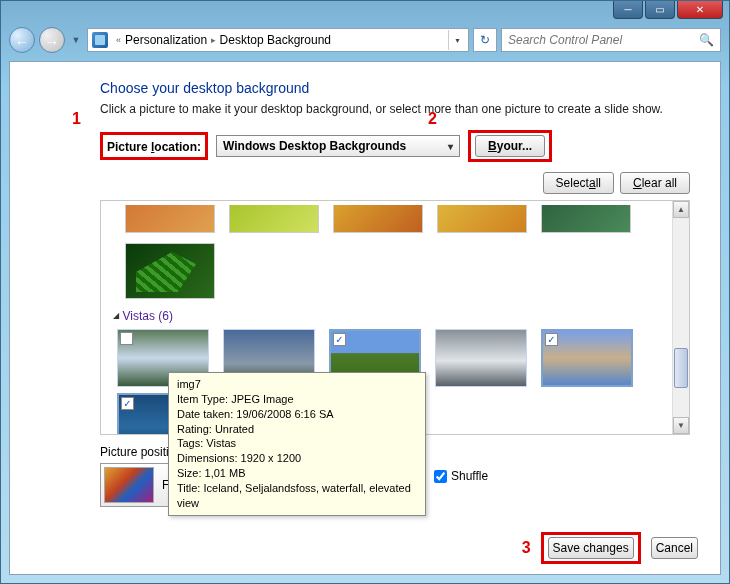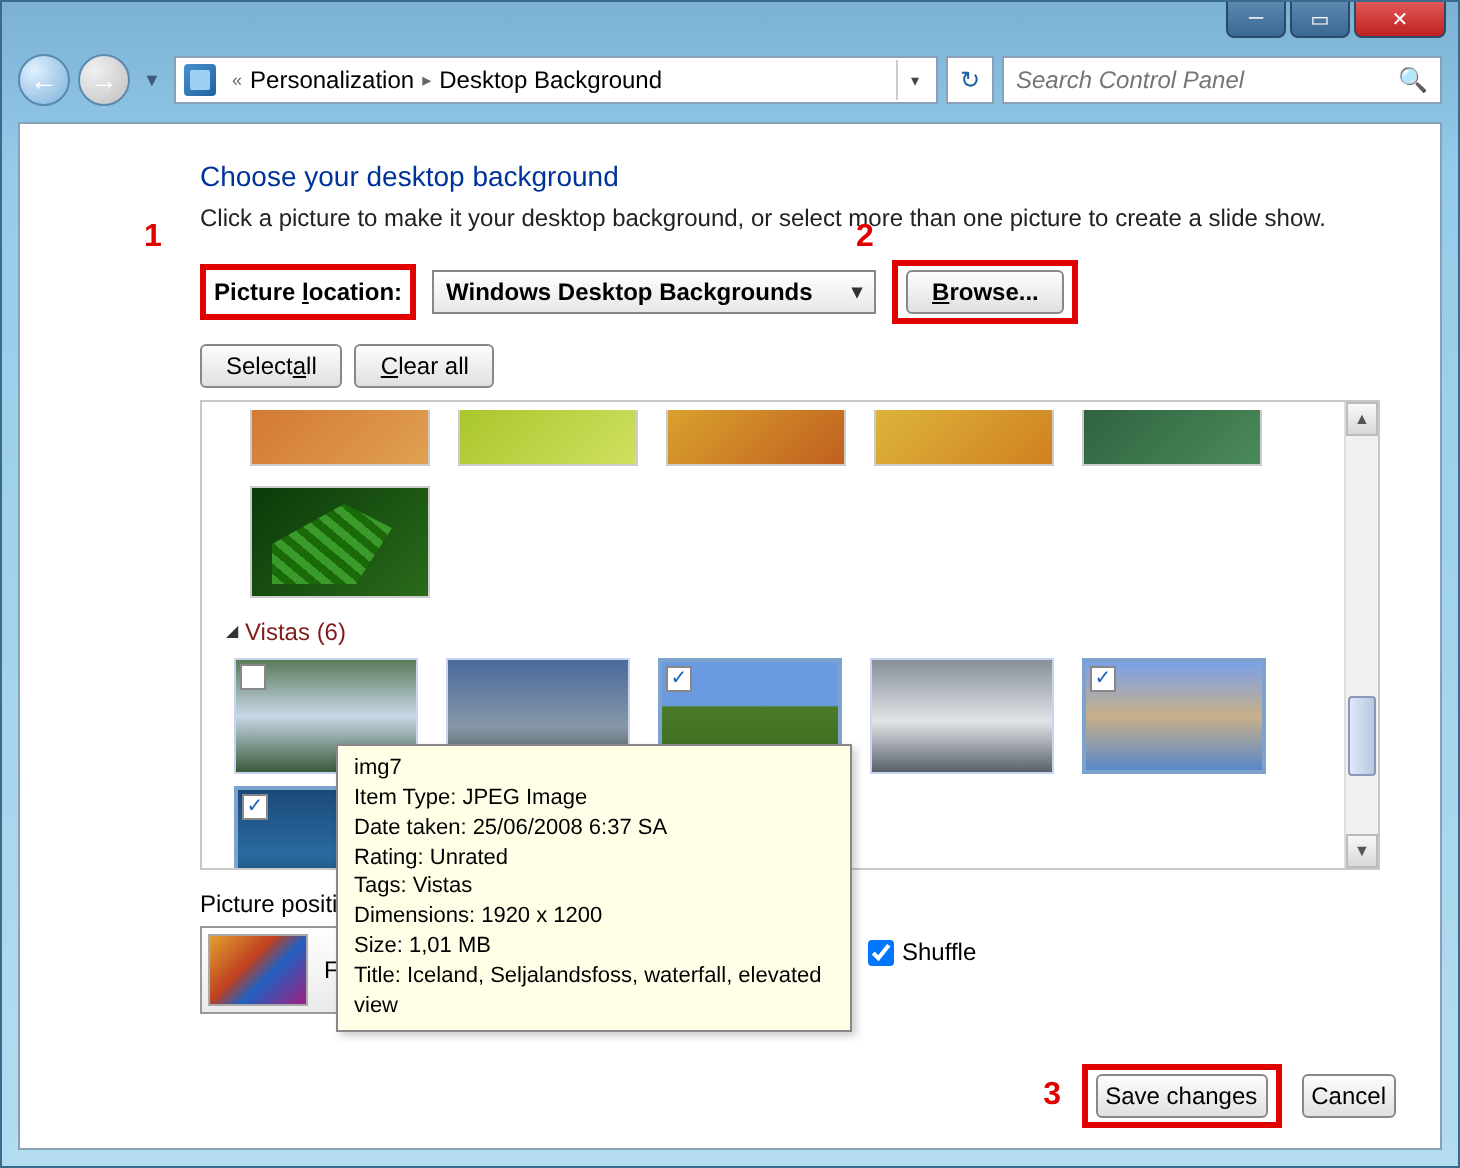--- a/index.html
+++ b/index.html
@@ -29,46 +29,46 @@
 .search-icon { color:#2070c0; font-size:12px; }
 
 
 .content { position:absolute; top:60px; left:8px; right:8px; bottom:8px; background:#fff; border:1px solid #8aa0b8; padding: 18px 30px 12px 90px; }
 .heading { color:#003399; font-size:14px; font-weight:normal; margin-bottom:6px; }
 .sub { font-size:12px; color:#222; margin-bottom:14px; }
 
 .locrow { display:flex; align-items:center; gap:8px; margin-bottom:10px;font-weight:bold; }
 .loclabel { font-size:12px; }
 .loclabel .u { text-decoration:underline; }
-.locdd { width:222px; height:22px; border:1px solid #888; background:linear-gradient(#fff,#e8e8e8); font-size:12px; padding:0 6px; display:flex; align-items:center; position:relative; cursor:pointer; }
+.locdd { width:244px; height:22px; border:1px solid #888; background:linear-gradient(#fff,#e8e8e8); font-size:12px; padding:0 6px; display:flex; align-items:center; position:relative; cursor:pointer; }
 .locdd::after { content:"▾"; position:absolute; right:6px; font-size:10px; color:#333; }
 .btn { height:22px; border:1px solid #888; background:linear-gradient(#fdfdfd,#e0e0e0); font-size:12px; padding:0 12px; display:flex; align-items:center; cursor:pointer; border-radius:3px; }
 .btn .u { text-decoration:underline; }
 
 .redbox { border:3px solid #e00000; padding:2px 4px; }
 .rednum { color:#e00000; font-weight:bold; font-size:16px; font-family:Arial; }
 
-.selrow { display:flex; gap:6px; margin-bottom:6px; }
+.selrow { display:flex; gap:6px; margin-bottom:6px;justify-content:flex-end; }
 
 
 .gallery-wrap { border:1px solid #c8c8c8; position:relative; height:235px; overflow:hidden; }
 .gallery { position:absolute; inset:0; right:18px; overflow:hidden; padding:4px 8px; }
 .scrollbar { position:absolute; right:0; top:0; bottom:0; width:17px; background:#f0f0f0; border-left:1px solid #ddd; }
 .sb-btn { height:17px; background:linear-gradient(#f8f8f8,#d8d8d8); border:1px solid #bbb; display:flex; align-items:center; justify-content:center; font-size:8px; color:#555; cursor:pointer; }
 .sb-track { position:absolute; top:17px; bottom:17px; left:0; right:0; }
 .sb-thumb { position:absolute; left:1px; right:1px; top:130px; height:40px; background:linear-gradient(90deg,#e0e8f8,#b8c8e0); border:1px solid #8898b8; border-radius:2px; cursor:pointer; }
 
 .row1 { display:flex; gap:14px; height:30px; overflow:hidden; }
 .thumb { width:90px; height:56px; border:1px solid #ccc; position:relative; background:#888; }
 .thumb.partial { margin-top:-28px; }
 
 .fern { width:90px; height:56px; border:1px solid #ccc; background:linear-gradient(135deg,#0a3a0a,#2a6a1a); position:relative; margin:8px 0 10px 16px; }
 .fern::before { content:""; position:absolute; left:10px; top:8px; width:60px; height:40px; background: repeating-linear-gradient(40deg, #3a9a2a 0 4px, #1a6a0a 4px 8px); clip-path: polygon(0 50%, 60% 0, 100% 30%, 70% 100%, 0 100%); }
 
-.group-hdr { font-size:12px; color:#7f1d1d; margin:4px 0 6px 4px; cursor:pointer; }
+.group-hdr { font-size:12px; color:#4c1d95; margin:4px 0 6px 4px; cursor:pointer; }
 .group-hdr::before { content:"◢ "; font-size:8px; color:#333; display:inline-block; transform:translateY(-2px); }
 
 .row2 { display:flex; gap:14px; padding-left:8px; }
 .thumb2 { width:92px; height:58px; border:1px solid #c8d4ee; background:#789; position:relative; }
 .thumb2.sel { border:2px solid #7da2ce; background-color:#eaf2fc; padding:1px; }
 .chk { position:absolute; top:2px; left:2px; width:13px; height:13px; background:#fff; border:1px solid #888; font-size:10px; line-height:11px; text-align:center; color:#2060c0; z-index:2; }
 
 .thumb2.mtn { background:linear-gradient(180deg,#4a6a9a 0%,#8898a8 60%,#3a4a3a 100%); }
 .thumb2.wfall { background:linear-gradient(180deg,#5a7a5a 0%,#c8d8e8 50%,#3a5a3a 100%); }
 .thumb2.field { background:linear-gradient(180deg,#6a9ae0 0%,#6a9ae0 40%,#4a7a2a 42%,#3a6a1a 100%); }
@@ -146,21 +146,21 @@
     <div class="locrow">
       <span class="redbox">
         <span class="loclabel"><span>Picture </span><span class="u">l</span><span>ocation:</span></span>
       </span>
       <div class="locdd">
         <span>Windows Desktop Backgrounds</span>
       </div>
       <span class="redbox">
         <div class="btn">
             <span class="u">B</span>
-            <span>rowse...</span>
+            <span>your...</span>
           </div>
       </span>
     </div>
 
     <div class="selrow">
       <div class="btn">
           <span>Select </span>
           <span class="u">a</span>
           <span>ll</span>
         </div>
@@ -207,21 +207,21 @@
         <div class="sb-track">
           <div class="sb-thumb"></div>
         </div>
         <div class="sb-btn" style="position:absolute;bottom:0;left:0;right:0">▼</div>
       </div>
     </div>
 
     <div class="tooltip">
       <div>img7</div>
       <div>Item Type: JPEG Image</div>
-      <div>Date taken: 25/06/2008 6:37 SA</div>
+      <div>Date taken: 19/06/2008 6:16 SA</div>
       <div>Rating: Unrated</div>
       <div>Tags: Vistas</div>
       <div>Dimensions: 1920 x 1200</div>
       <div>Size: 1,01 MB</div>
       <div>Title: Iceland, Seljalandsfoss, waterfall, elevated view</div>
     </div>
 
     <div class="bottom">
       <div>
         <div class="bcol-label">Picture position:</div>

